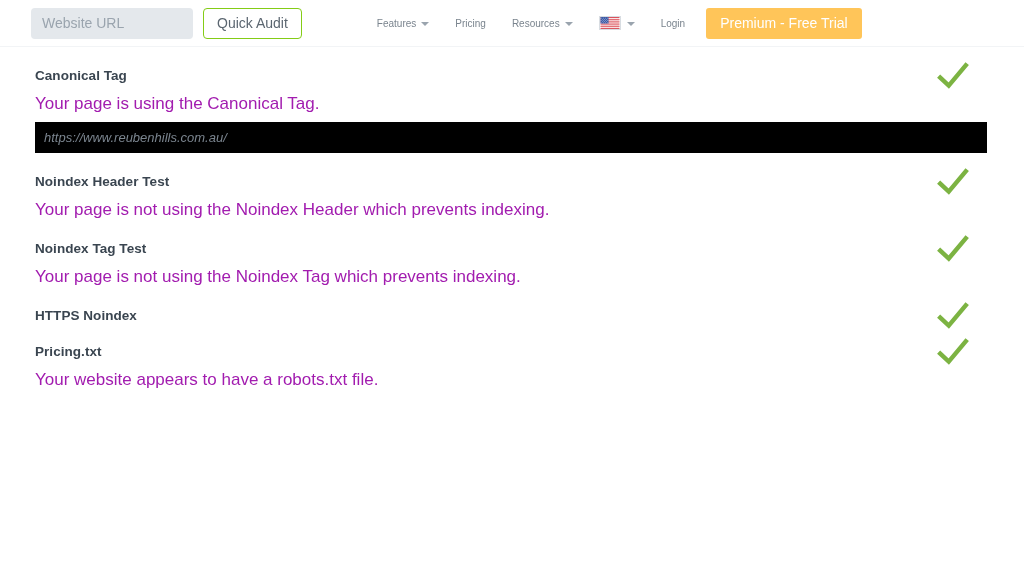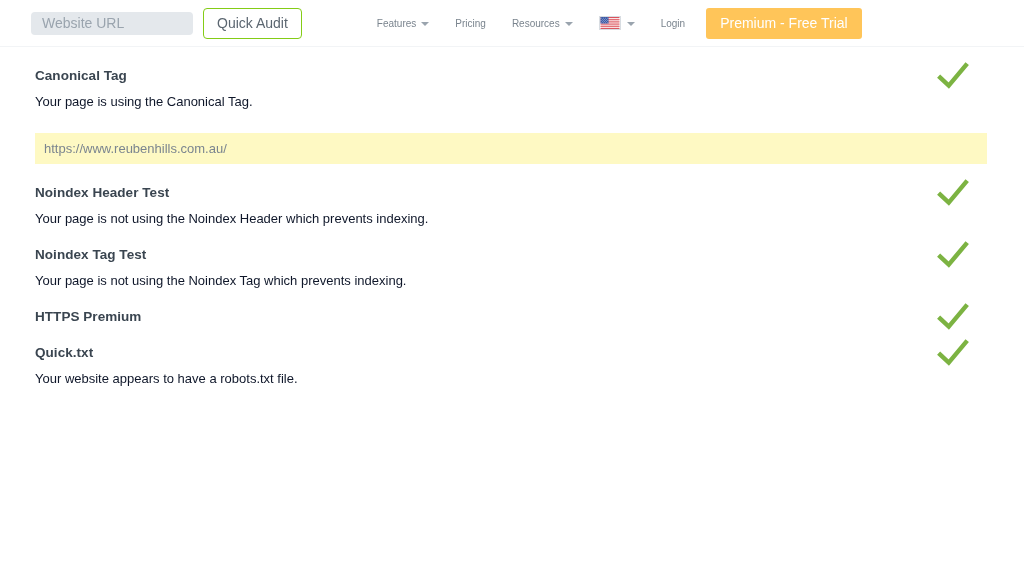--- a/index.html
+++ b/index.html
@@ -46,21 +46,21 @@
   }
 
   .audit-form {
     display: flex;
     align-items: center;
     gap: 10px;
     margin-left: 23px;
   }
   .url-input {
     width: 162px;
-    height: 23px;
+    height: 31px;
     background: #e4e8ec;
     border: none;
     border-radius: 4px;
     padding: 0 11px;
     font-family: "Liberation Sans", sans-serif;
     font-size: 14px;
     color: #4a5560;
     outline: none;
   }
   .url-input::placeholder { color: #9aa4ae; opacity: 1; }
@@ -146,37 +146,38 @@
 
   .check-title {
     font-size: 13.5px;
     font-weight: bold;
     color: #3a4550;
     padding-top: 21px;
     letter-spacing: 0.05px;
   }
 
   .check-desc {
-    font-size: 13px;
-    color: #0f172a;
+    font-size: 17px;
+    color: #a21caf;
     padding-top: 11px;
   }
 
   .url-box {
-    margin-top: 24px;
+    margin-top: 8px;
     margin-right: 2px;
-    background: #fef9c3;
+    background: #000000;
     height: 31px;
     line-height: 31px;
     padding: 0 9px;
     font-size: 13px;
     color: #7b858f;
     overflow: hidden;
     white-space: nowrap;
     text-overflow: ellipsis;
+    font-style: italic;
   }
 
   .tick {
     position: absolute;
     right: 54px;
     top: 12px;
     width: 34px;
     height: 34px;
   }
 </style>
@@ -271,27 +272,27 @@
   <div class="check-row">
     <div class="check-title">Noindex Tag Test</div>
     <div class="check-desc">Your page is not using the Noindex Tag which prevents indexing.</div>
     <svg class="tick" viewBox="0 0 32 32">
       <path d="M4 17.5 L12 25 L28 6" fill="none" stroke="#7cb342" stroke-width="4.2" stroke-linecap="square" stroke-linejoin="miter"></path>
     </svg>
   </div>
 
 
   <div class="check-row">
-    <div class="check-title">HTTPS Premium</div>
-    <svg class="tick" viewBox="0 0 32 32">
-      <path d="M4 17.5 L12 25 L28 6" fill="none" stroke="#7cb342" stroke-width="4.2" stroke-linecap="square" stroke-linejoin="miter"></path>
-    </svg>
-  </div>
-
-  <div class="check-row">
-    <div class="check-title">Quick.txt</div>
+    <div class="check-title">HTTPS Noindex</div>
+    <svg class="tick" viewBox="0 0 32 32">
+      <path d="M4 17.5 L12 25 L28 6" fill="none" stroke="#7cb342" stroke-width="4.2" stroke-linecap="square" stroke-linejoin="miter"></path>
+    </svg>
+  </div>
+
+  <div class="check-row">
+    <div class="check-title">Pricing.txt</div>
     <div class="check-desc">Your website appears to have a robots.txt file.</div>
     <svg class="tick" viewBox="0 0 32 32">
       <path d="M4 17.5 L12 25 L28 6" fill="none" stroke="#7cb342" stroke-width="4.2" stroke-linecap="square" stroke-linejoin="miter"></path>
     </svg>
   </div>
 
 </div>
 
 </body></html>

